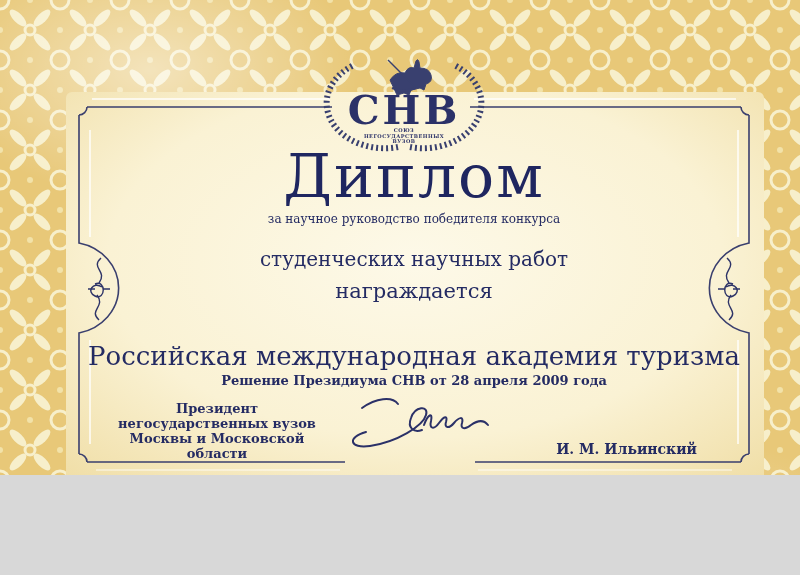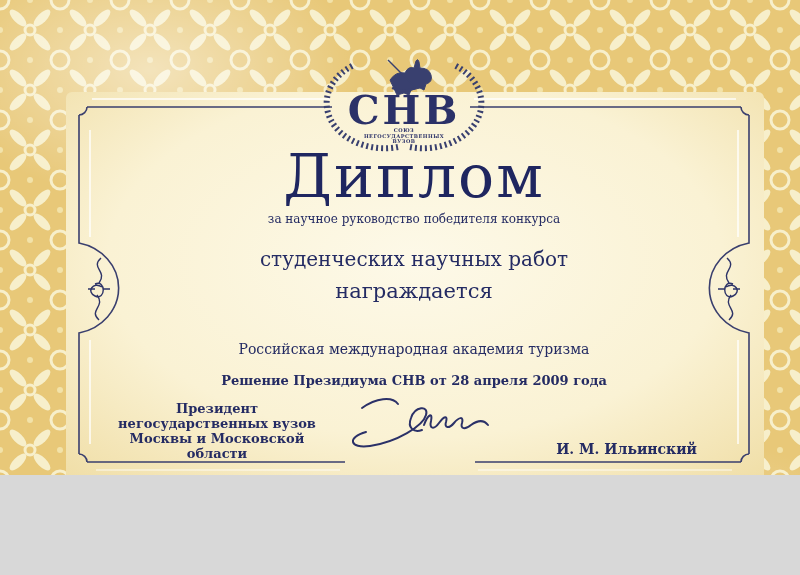--- a/index.html
+++ b/index.html
@@ -15,21 +15,21 @@
   .logo-org{top:128px;left:8px;right:0;text-align:center;font-size:5px;
             font-weight:bold;letter-spacing:.5px;line-height:5.5px;color:#2b3168;}
   .logo-org span{display:block;}
   
   .content{position:absolute;left:79px;top:107px;width:670px;height:360px;}
   .title{top:34px;font-size:60px;letter-spacing:2px;color:#1f2660;}
   .sub1{top:105px;font-size:12px;}
   .sub2{top:140px;font-size:20px;}
   .awarded{top:172px;font-size:21px;}
   .recipient{top:192px;font-size:31px;color:#1f2660;}
-  .institution{top:234px;font-size:14px;text-align:center;}
+  .institution{top:234px;font-size:26px;text-align:center;}
   .decision{top:266px;font-size:13px;font-weight:bold;}
   .signer-block{left:30px;top:294px;width:216px;text-align:center;
                 font-size:13px;font-weight:bold;line-height:15px;}
   .signer-block span{display:block;}
   .year{top:329px;font-size:27px;font-weight:bold;letter-spacing:2px;}
   .signer-name{right:52px;top:334px;font-size:14px;font-weight:bold;}
 </style>
 </head>
 <body>
 

